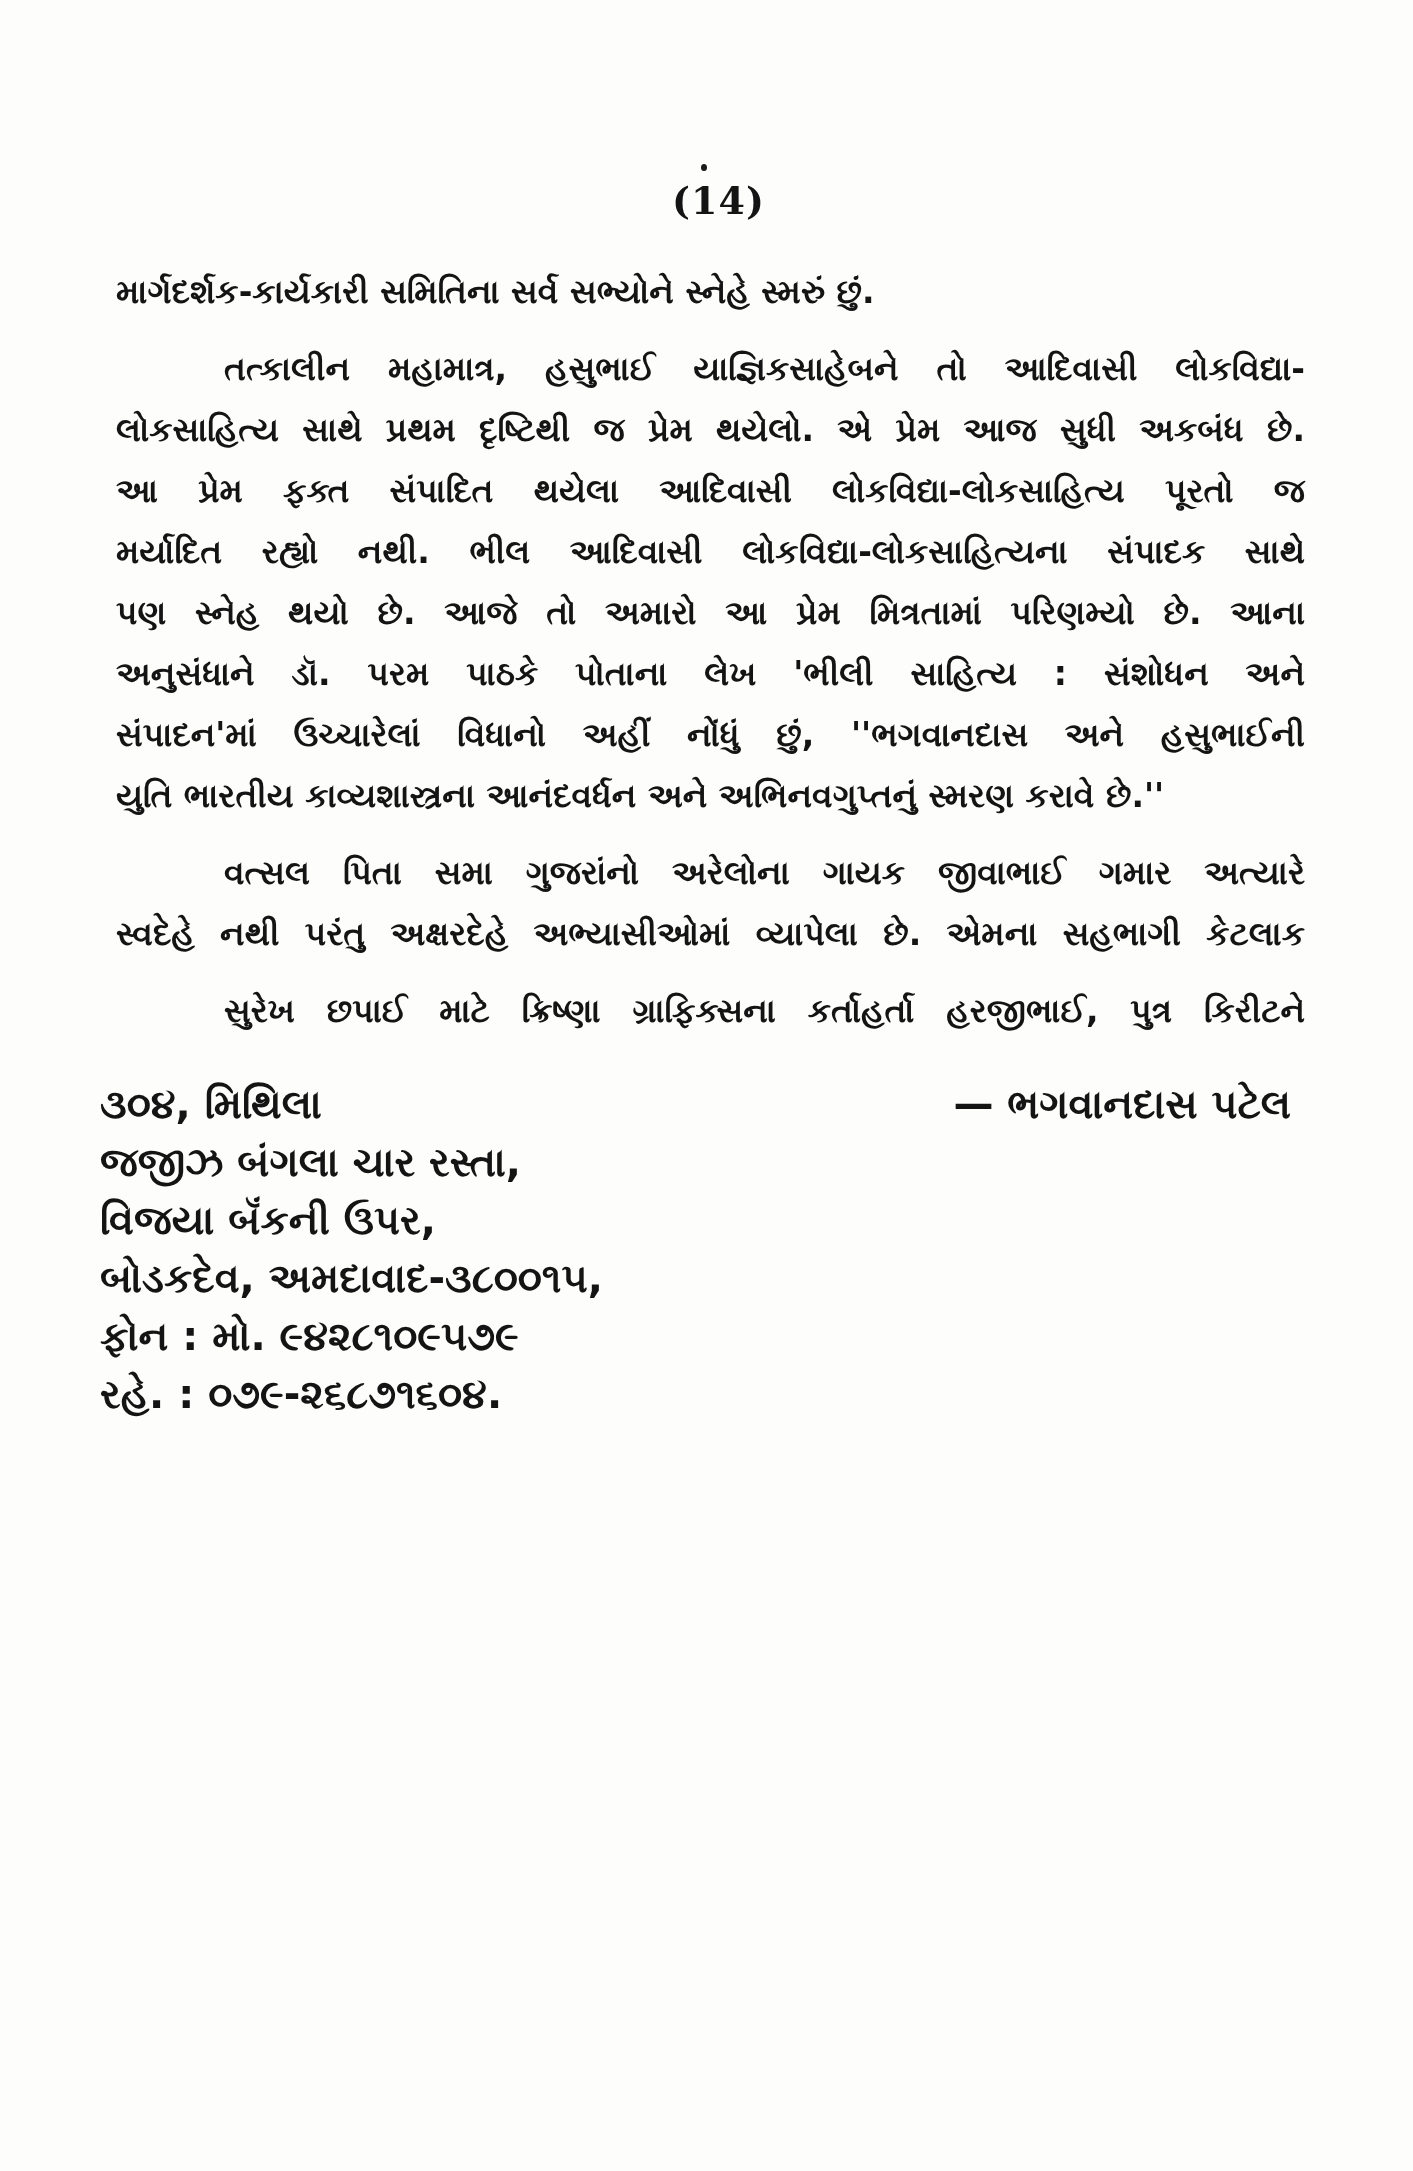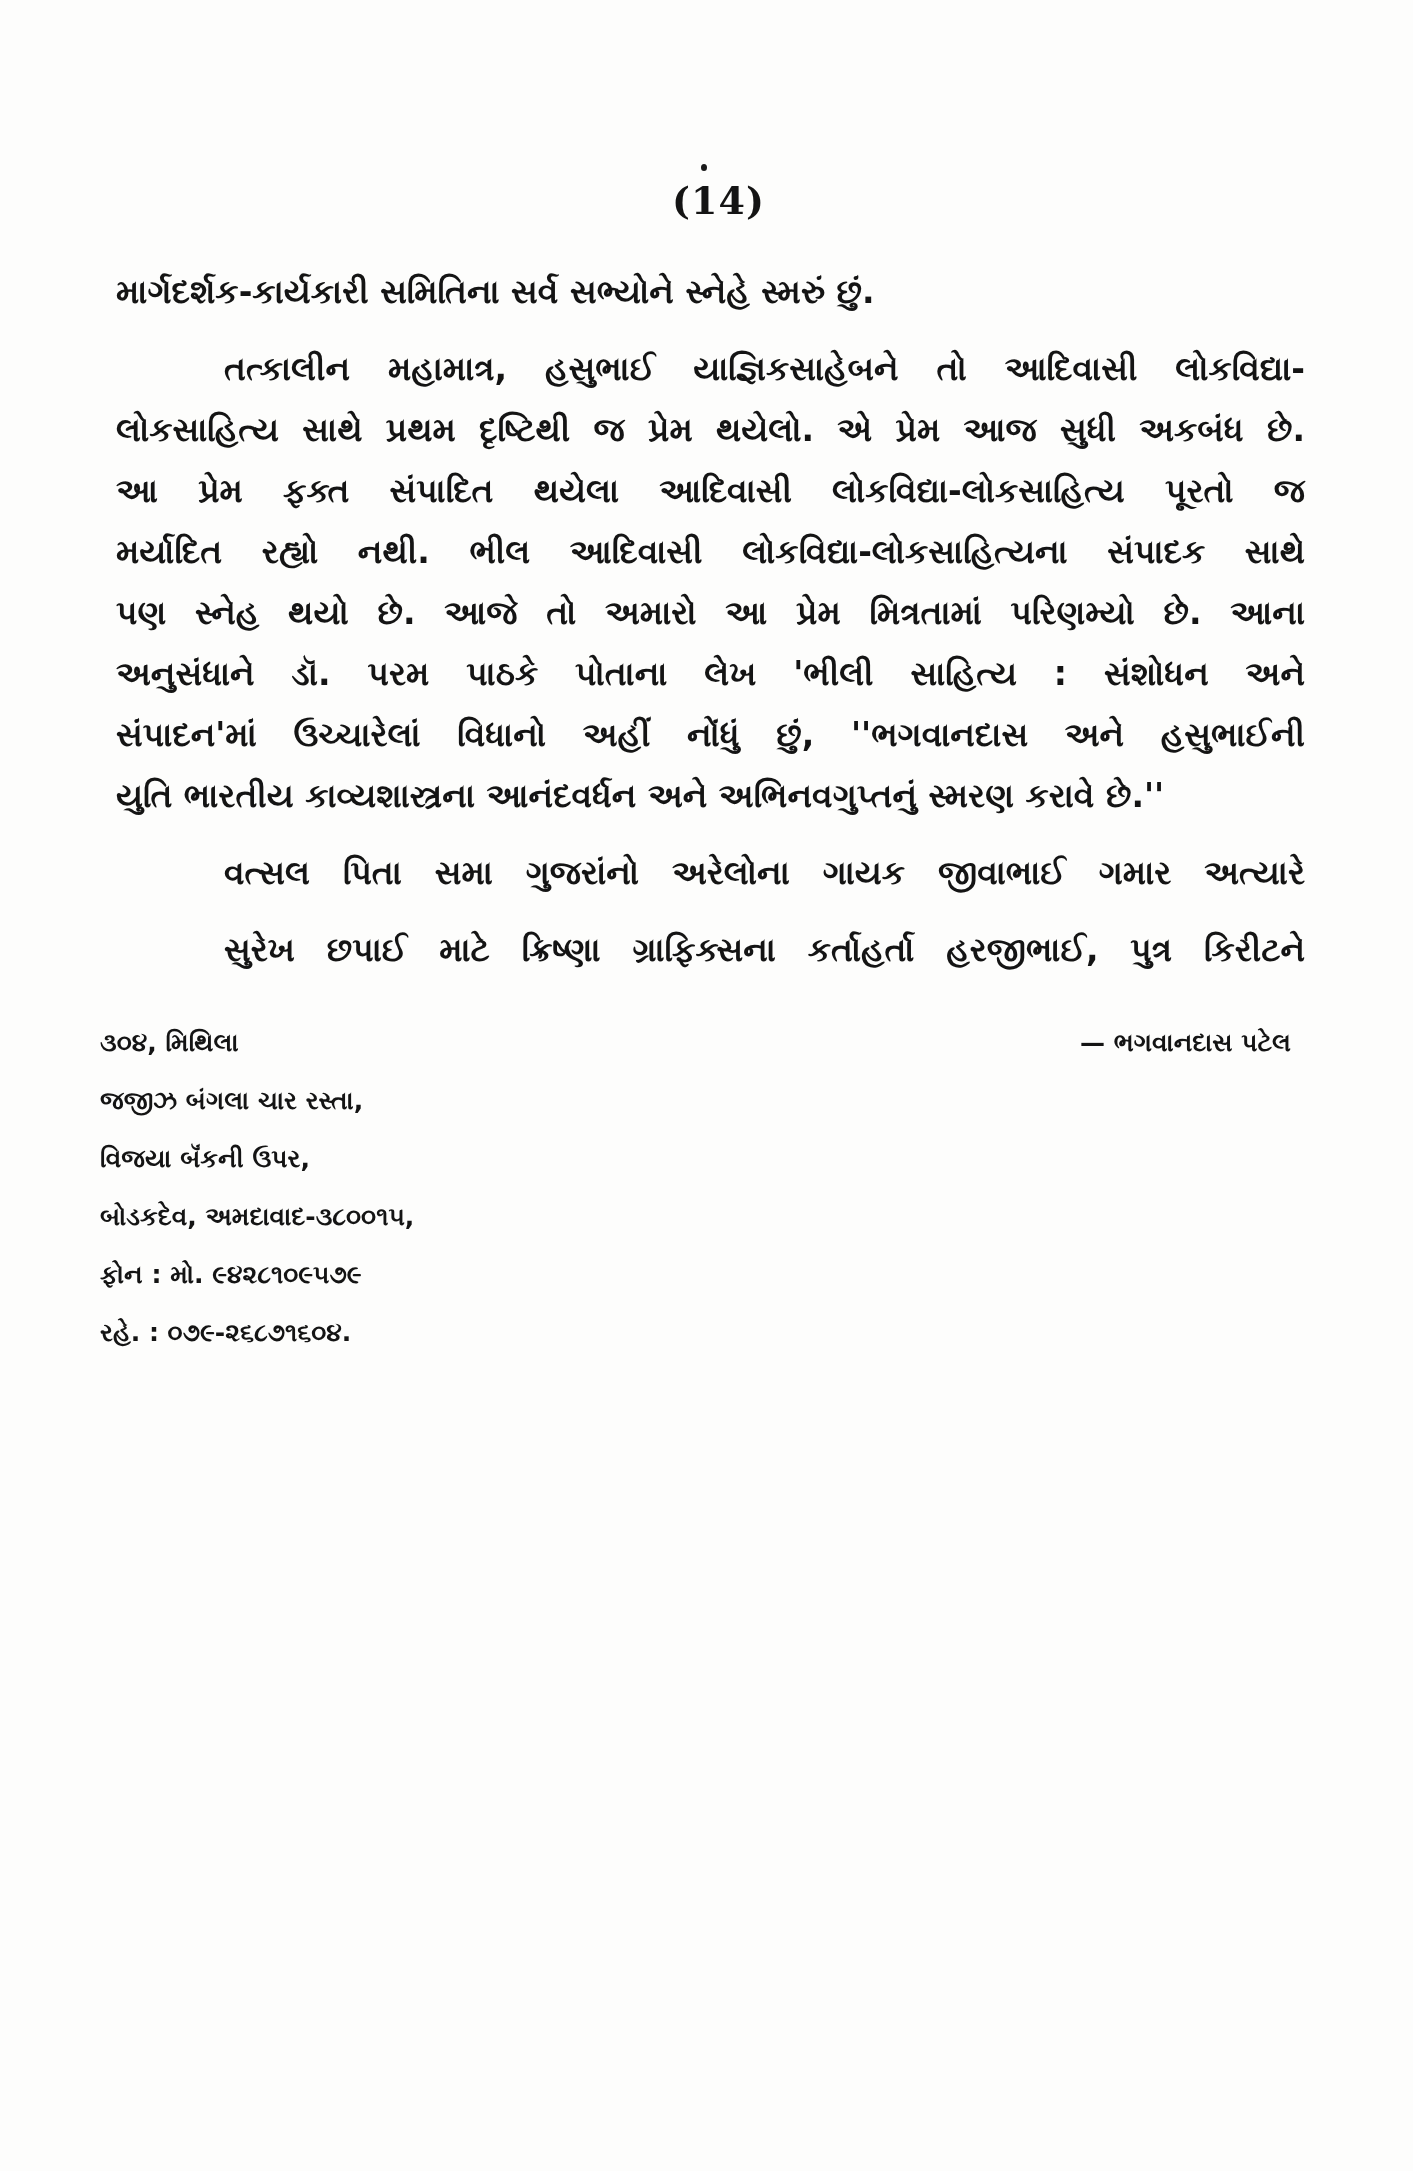--- a/index.html
+++ b/index.html
@@ -45,21 +45,21 @@
     white-space: nowrap;
   }
   .line.last {
     text-align: left;
     text-align-last: left;
   }
   .line.indent { text-indent: 108px; }
   .footer-row {
     position: relative;
     margin: 34px 92px 0 100px;
-    font-size: 25px;
+    font-size: 40px;
     font-weight: bold;
     line-height: 58px;
   }
   .address { white-space: nowrap; }
   .signature {
     position: absolute;
     top: 0; right: 30px;
     white-space: nowrap;
   }
 </style>
@@ -84,20 +84,21 @@
       <div class="line">આ પ્રેમ ફક્ત સંપાદિત થયેલા આદિવાસી લોકવિદ્યા-લોકસાહિત્ય પૂરતો જ</div>
       <div class="line">મર્યાદિત રહ્યો નથી. ભીલ આદિવાસી લોકવિદ્યા-લોકસાહિત્યના સંપાદક સાથે</div>
       <div class="line">પણ સ્નેહ થયો છે. આજે તો અમારો આ પ્રેમ મિત્રતામાં પરિણમ્યો છે. આના</div>
       <div class="line">અનુસંધાને ડૉ. પરમ પાઠકે પોતાના લેખ 'ભીલી સાહિત્ય : સંશોધન અને</div>
       <div class="line">સંપાદન'માં ઉચ્ચારેલાં વિધાનો અહીં નોંધું છું, ''ભગવાનદાસ અને હસુભાઈની</div>
       <div class="line last">યુતિ ભારતીય કાવ્યશાસ્ત્રના આનંદવર્ધન અને અભિનવગુપ્તનું સ્મરણ કરાવે છે.''</div>
     </div>
 
     <div class="para">
       <div class="line indent">વત્સલ પિતા સમા ગુજરાંનો અરેલોના ગાયક જીવાભાઈ ગમાર અત્યારે</div>
+      <div class="line">સ્વદેહે નથી પરંતુ અક્ષરદેહે અભ્યાસીઓમાં વ્યાપેલા છે. એમના સહભાગી કેટલાક</div>
     </div>
 
     <div class="para">
       <div class="line indent">સુરેખ છપાઈ માટે ક્રિષ્ણા ગ્રાફિક્સના કર્તાહર્તા હરજીભાઈ, પુત્ર કિરીટને</div>
     </div>
 
   </div>
 
   <div class="footer-row">
     <div class="address">

